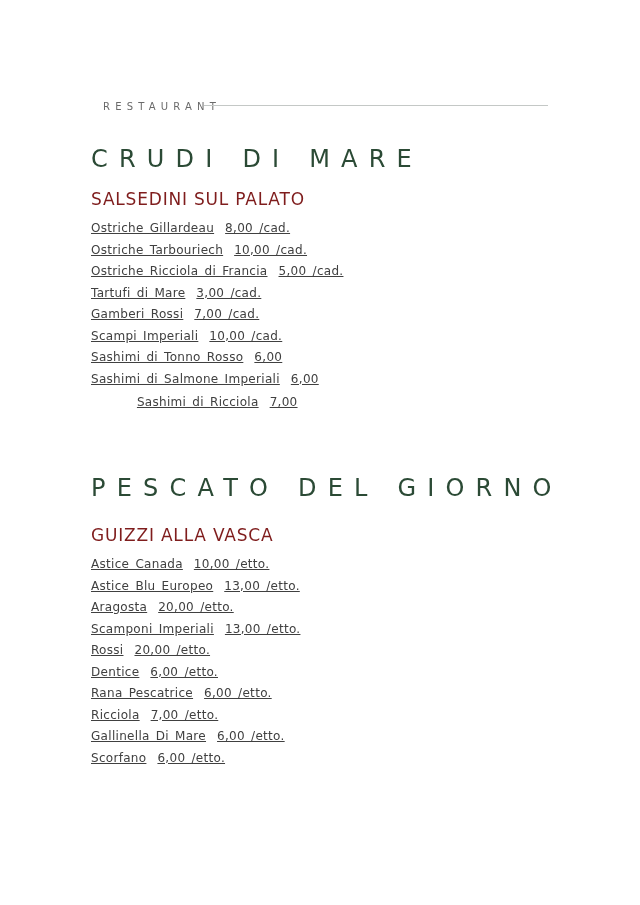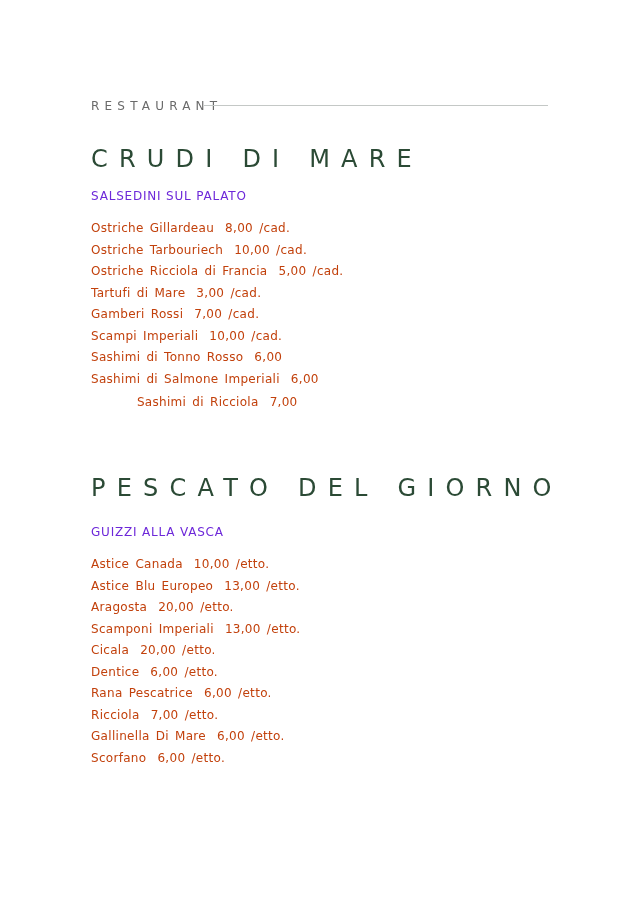--- a/index.html
+++ b/index.html
@@ -1,24 +1,24 @@
 <!DOCTYPE html>
 <html><head>
   <meta charset="utf-8">
   <style>
     html, body { margin: 0; padding: 0; background: #ffffff; }
     body { width: 640px; height: 905px; position: relative; overflow: hidden;
            font-family: "DejaVu Sans", sans-serif; color: #5a5a5a; }
     .header { position: absolute; left: 91px; top: 99px; width: 457px; height: 14px; display: flex; align-items: center; }
-    .brand { font-size: 12px; letter-spacing: 5.2px; color: #6a6a6a; white-space: nowrap; }
+    .brand { font-size: 10px; letter-spacing: 5.2px; color: #6a6a6a; white-space: nowrap; margin-left: 12px; }
     .rule { position: absolute; left: 113px; right: 0; top: 6px; height: 1px; background: #c4c8c6; }
     .title { position: absolute; left: 91px; font-size: 24px; letter-spacing: 11.2px; color: #2b4a35; white-space: nowrap; font-family: "DejaVu Sans", sans-serif; }
-    .subtitle { position: absolute; left: 91px; font-size: 12px; letter-spacing: 0.8px; color: #6d28d9; white-space: nowrap; }
+    .subtitle { position: absolute; left: 91px; font-size: 17px; letter-spacing: 0.8px; color: #7f1d1d; white-space: nowrap; }
     .items { position: absolute; left: 91px; margin: 0; padding: 0; list-style: none; }
-    .item { font-size: 12px; height: 21.5px; line-height: 21.5px; color: #c2410c; white-space: nowrap; word-spacing: 2px; letter-spacing: 0.3px; }
+    .item { font-size: 12px; height: 21.5px; line-height: 21.5px; color: #404040; white-space: nowrap; word-spacing: 2px; letter-spacing: 0.3px; text-decoration: underline; }
     .item .price { margin-left: 11px; }
   </style>
 </head>
 <body>
 
 <div class="header">
   <span class="brand">RESTAURANT</span>
   <div class="rule"></div>
 </div>
 
@@ -36,19 +36,19 @@
   <li class="item" style="margin-top:2px;text-align:center;"><span>Sashimi di Ricciola</span><span class="price">7,00</span></li>
 </ul>
 
 <div class="title" style="top:474px;">PESCATO DEL GIORNO</div>
 <div class="subtitle" style="top:525px;">GUIZZI ALLA VASCA</div>
 <ul class="items" style="top:554px;">
   <li class="item"><span>Astice Canada</span><span class="price">10,00 /etto.</span></li>
   <li class="item"><span>Astice Blu Europeo</span><span class="price">13,00 /etto.</span></li>
   <li class="item"><span>Aragosta</span><span class="price">20,00 /etto.</span></li>
   <li class="item"><span>Scamponi Imperiali</span><span class="price">13,00 /etto.</span></li>
-  <li class="item"><span>Cicala</span><span class="price">20,00 /etto.</span></li>
+  <li class="item"><span>Rossi</span><span class="price">20,00 /etto.</span></li>
   <li class="item"><span>Dentice</span><span class="price">6,00 /etto.</span></li>
   <li class="item"><span>Rana Pescatrice</span><span class="price">6,00 /etto.</span></li>
   <li class="item"><span>Ricciola</span><span class="price">7,00 /etto.</span></li>
   <li class="item"><span>Gallinella Di Mare</span><span class="price">6,00 /etto.</span></li>
   <li class="item"><span>Scorfano</span><span class="price">6,00 /etto.</span></li>
 </ul>
 
 </body></html>

